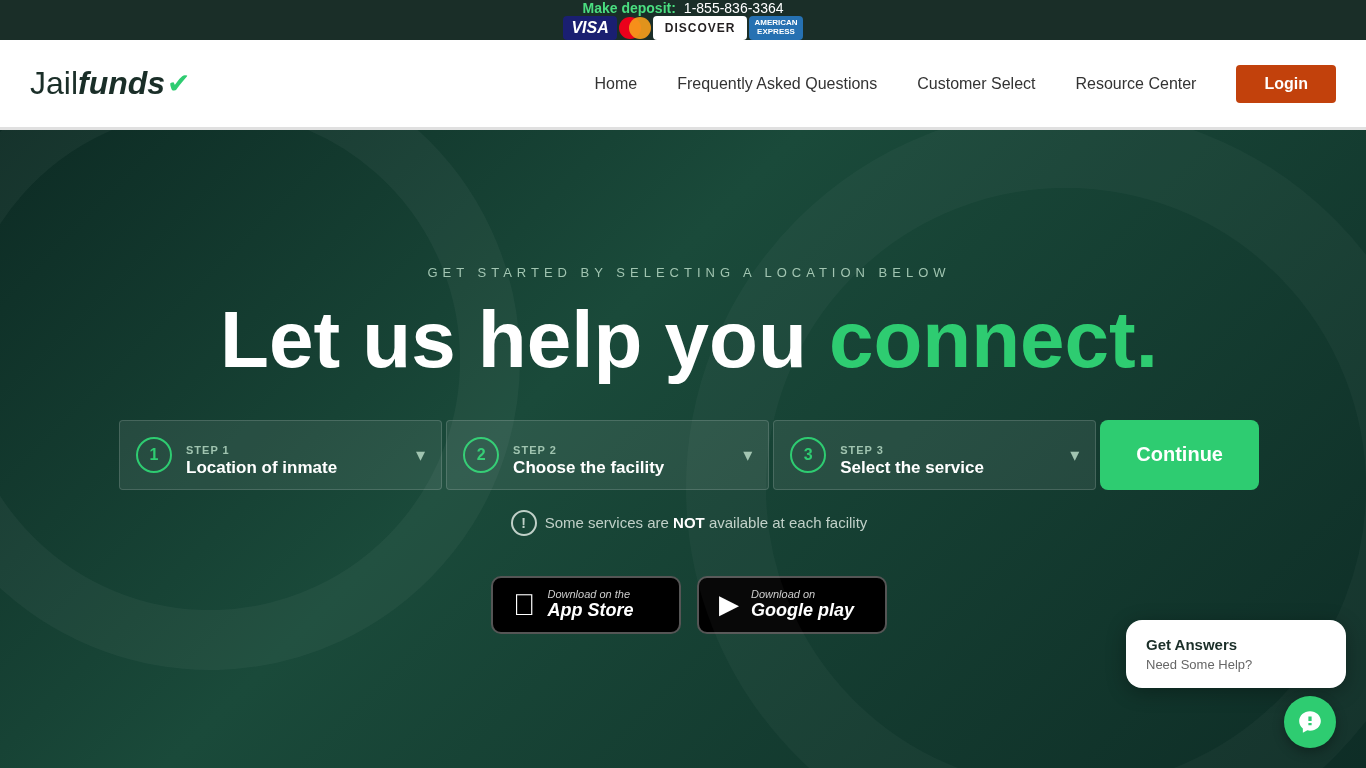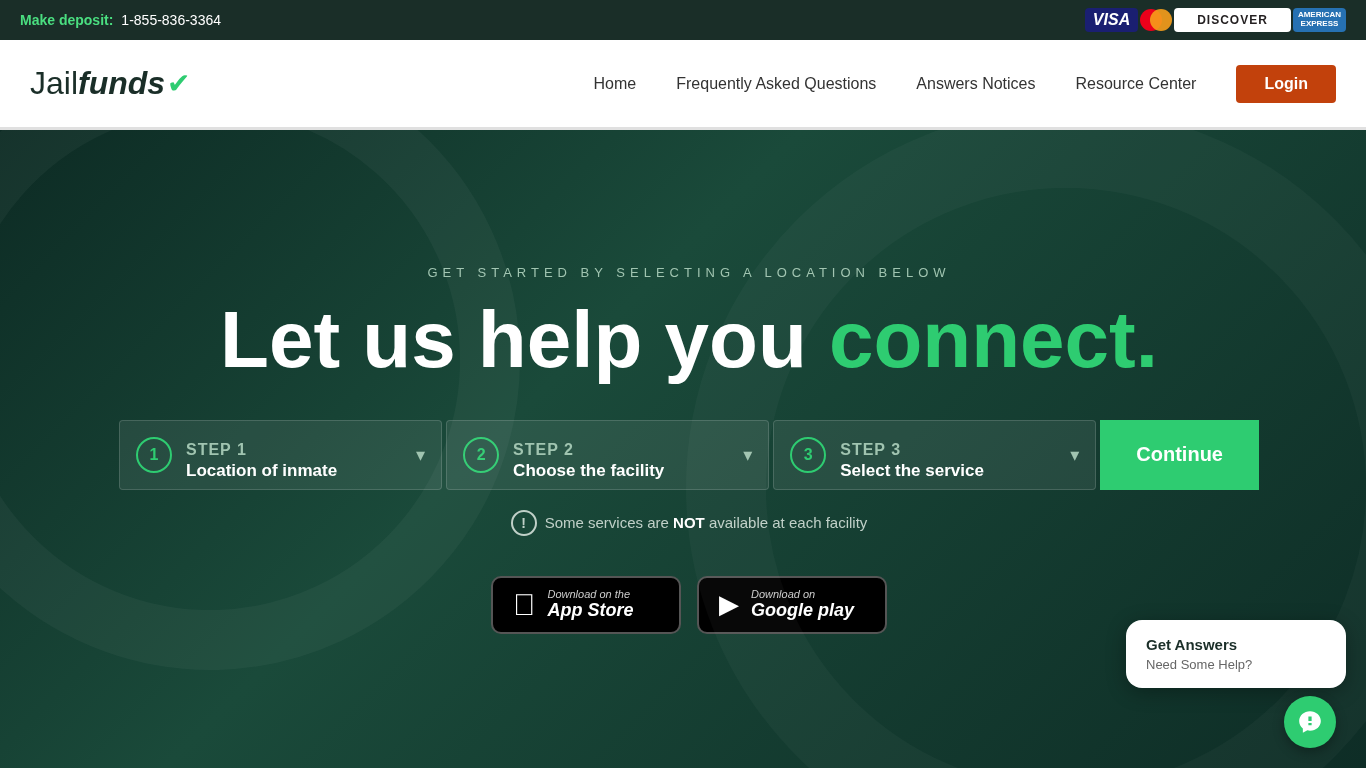--- a/index.html
+++ b/index.html
@@ -6,20 +6,21 @@
     body { font-family: 'Arial', sans-serif; width: 1366px; height: 768px; overflow: hidden; background: #1a3a33; }
 
     
     .top-bar {
       background: #1a2e28;
       height: 40px;
       display: flex;
       align-items: center;
       justify-content: space-between;
       padding: 0 20px;
+      flex-direction: column;
     }
     .top-bar-left {
       display: flex;
       align-items: center;
       gap: 8px;
       font-size: 14px;
       color: #ffffff;
     }
     .top-bar-left .deposit-label {
       color: #4ade80;
@@ -38,21 +39,21 @@
       display: flex;
       align-items: center;
       justify-content: center;
       font-size: 11px;
       font-weight: bold;
       border-radius: 4px;
       padding: 0 6px;
     }
     .visa-icon { background: #1a1f71; color: #ffffff; font-size: 16px; font-style: italic; font-weight: 900; padding: 0 8px; }
     .mc-icon { background: #eb001b; color: white; border-radius: 50%; width: 28px; height: 22px; position: relative; }
-    .discover-icon { background: white; color: #231f20; font-size: 12px; font-weight: 900; padding: 0 23px; letter-spacing: 1px; }
+    .discover-icon { background: white; color: #231f20; font-size: 12px; font-weight: 900; padding: 0 12px; letter-spacing: 1px; }
     .amex-icon { background: #2671b2; color: white; font-size: 9px; font-weight: bold; padding: 2px 4px; text-align: center; line-height: 1.1; }
 
     
     .nav-bar {
       background: #ffffff;
       height: 90px;
       display: flex;
       align-items: center;
       justify-content: space-between;
       padding: 0 30px;
@@ -175,21 +176,21 @@
       border-radius: 50%;
       border: 2px solid #2ecc71;
       color: #2ecc71;
       font-size: 16px;
       font-weight: bold;
       display: flex; align-items: center; justify-content: center;
       flex-shrink: 0;
     }
     .step-content { flex: 1; }
     .step-label {
-      font-size: 16px;
+      font-size: 11px;
       color: #a0c4b0;
       font-weight: 600;
       text-transform: uppercase;
       letter-spacing: 1px;
       margin-top: 12px;
     }
     .step-value {
       font-size: 17px;
       font-weight: 700;
       color: #ffffff;
@@ -197,21 +198,21 @@
     }
     .step-chevron { color: #a0c4b0; font-size: 18px; }
     .continue-btn {
       background: #2ecc71;
       color: white;
       border: none;
       height: 70px;
       padding: 0 36px;
       font-size: 20px;
       font-weight: 700;
-      border-radius: 0;
+      border-radius: 8px;
       cursor: pointer;
       white-space: nowrap;
       flex-shrink: 0;
     }
 
     
     .warning-row {
       display: flex;
       align-items: center;
       gap: 8px;
@@ -306,21 +307,21 @@
 
 <nav class="nav-bar">
   <div class="logo">
     <span class="logo-jail">Jail</span>
       <span class="logo-funds">funds</span>
       <span class="logo-check">✔</span>
   </div>
   <div class="nav-links">
     <a class="nav-link">Home</a>
     <a class="nav-link">Frequently Asked Questions</a>
-    <a class="nav-link">Answers Notices</a>
+    <a class="nav-link">Customer Select</a>
     <a class="nav-link">Resource Center</a>
     <button class="login-btn">Login</button>
   </div>
 </nav>
 
 <section class="hero">
   <div class="hero-bg-shapes"></div>
 
   <p class="subtitle">GET STARTED BY SELECTING A LOCATION BELOW</p>
 

